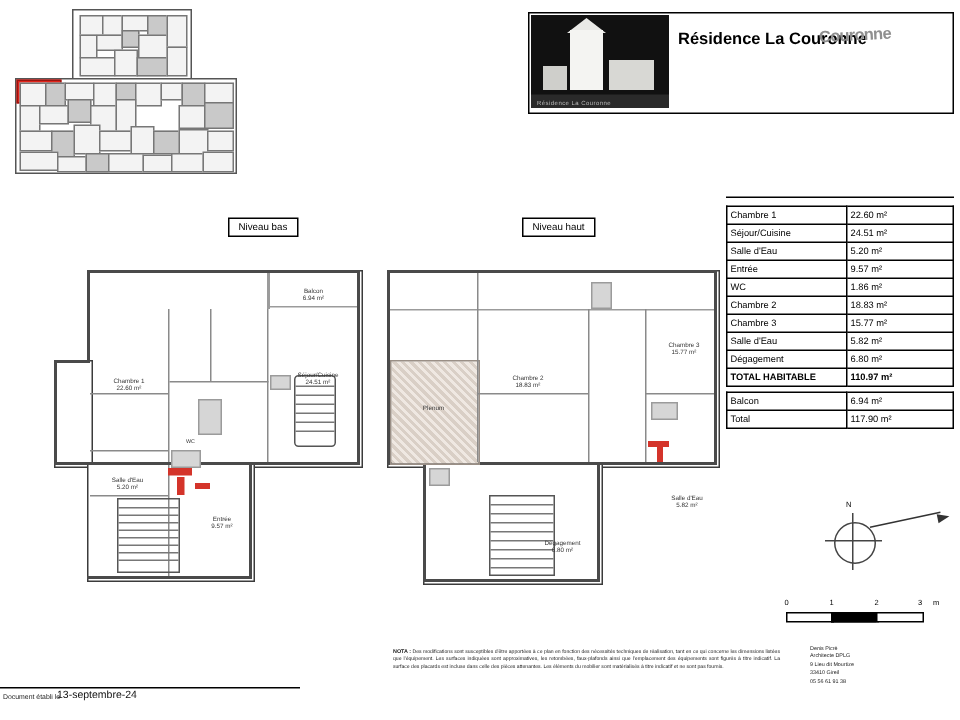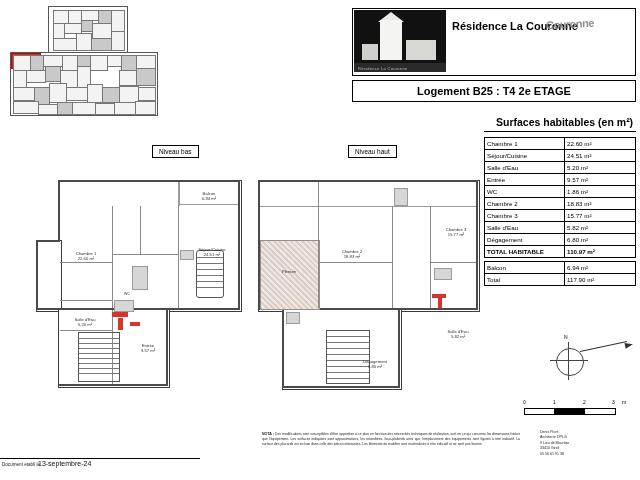--- a/index.html
+++ b/index.html
@@ -153,25 +153,21 @@
     <div class="annex2"></div>
     <div class="annex"></div>
     <div class="roof"></div>
     <div class="bldg"></div>
     <div class="ground"></div>
     <div class="cap">Résidence La Couronne</div>
   </div>
   <div class="title-text">Résidence La Couronne</div>
   <div class="logo-wm">Couronne</div>
 
-  <div class="logementbox">
-    <span>Logement B25 : T4 2e ETAGE</span>
-  </div>
-
-  <div class="surf-title">Surfaces habitables (en m²)</div>
+
   <div class="surf-rule"></div>
 
   <table class="surf">
     <tbody>
       <tr>
           <td class="lbl">Chambre 1</td>
           <td class="val">22.60 m²</td>
         </tr>
       <tr>
           <td class="lbl">Séjour/Cuisine</td>

